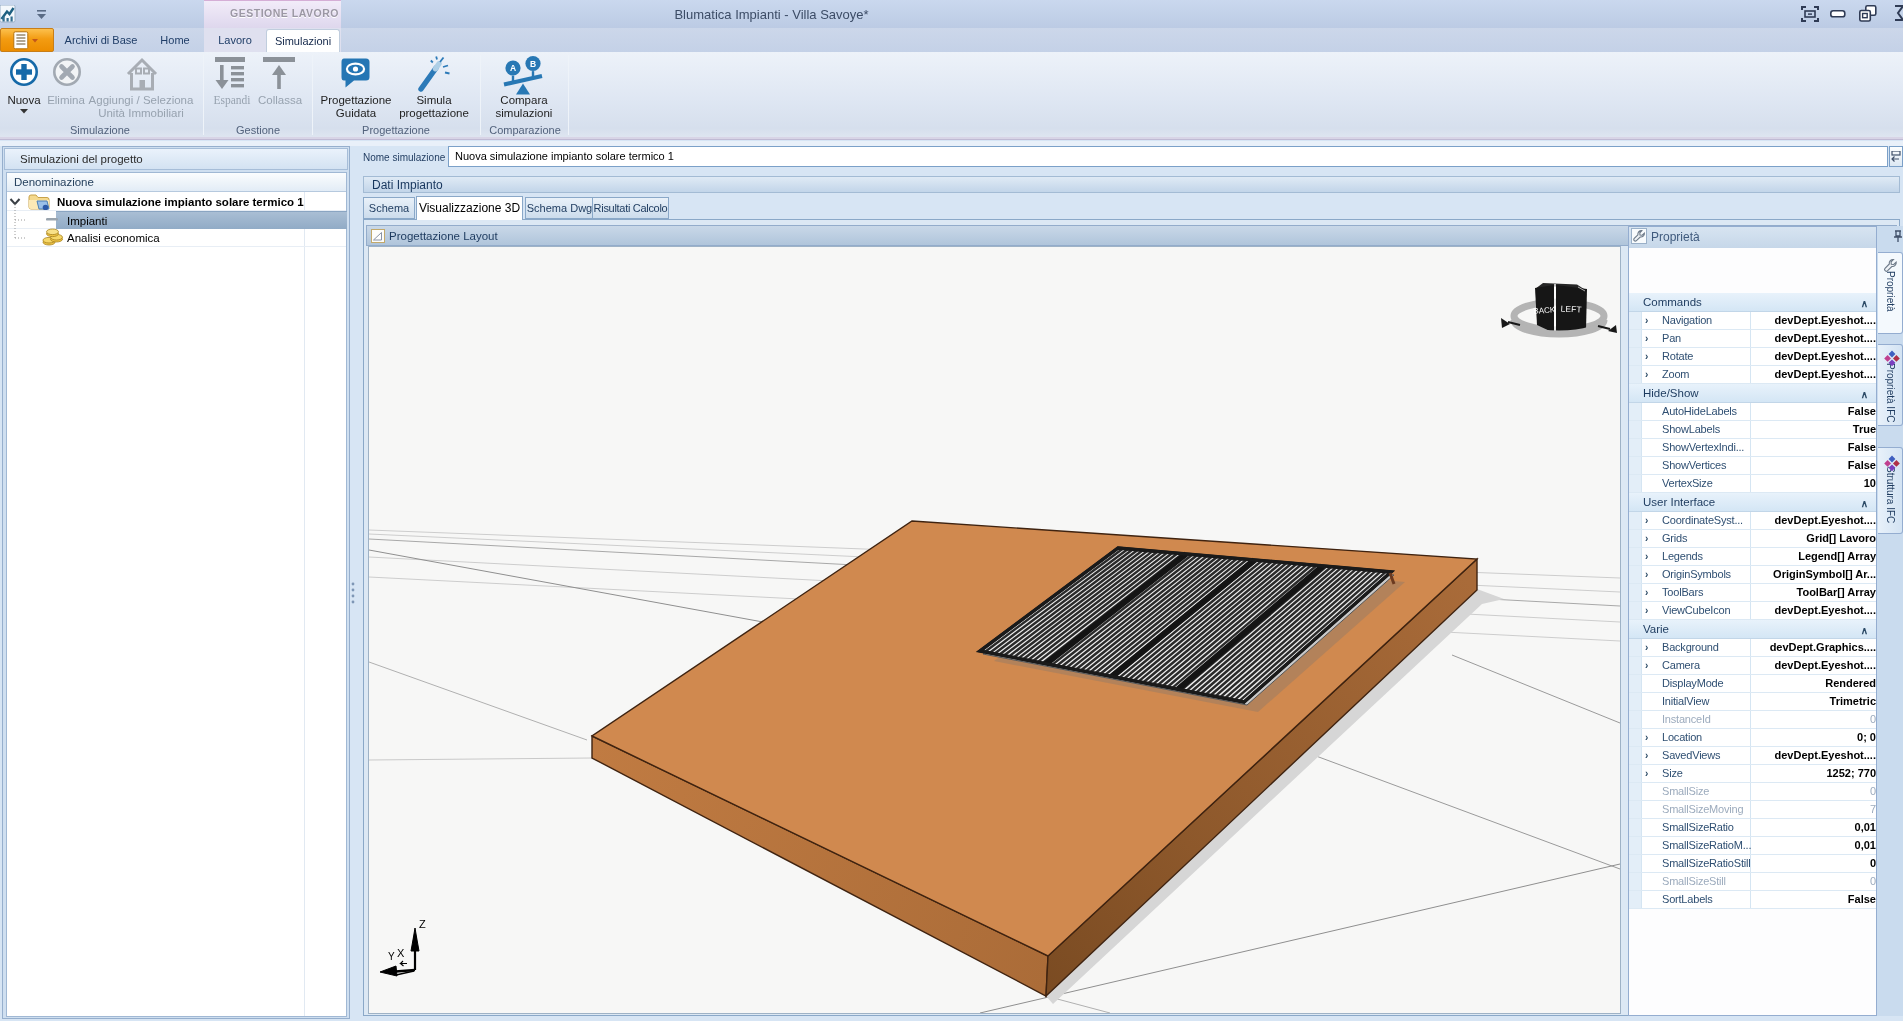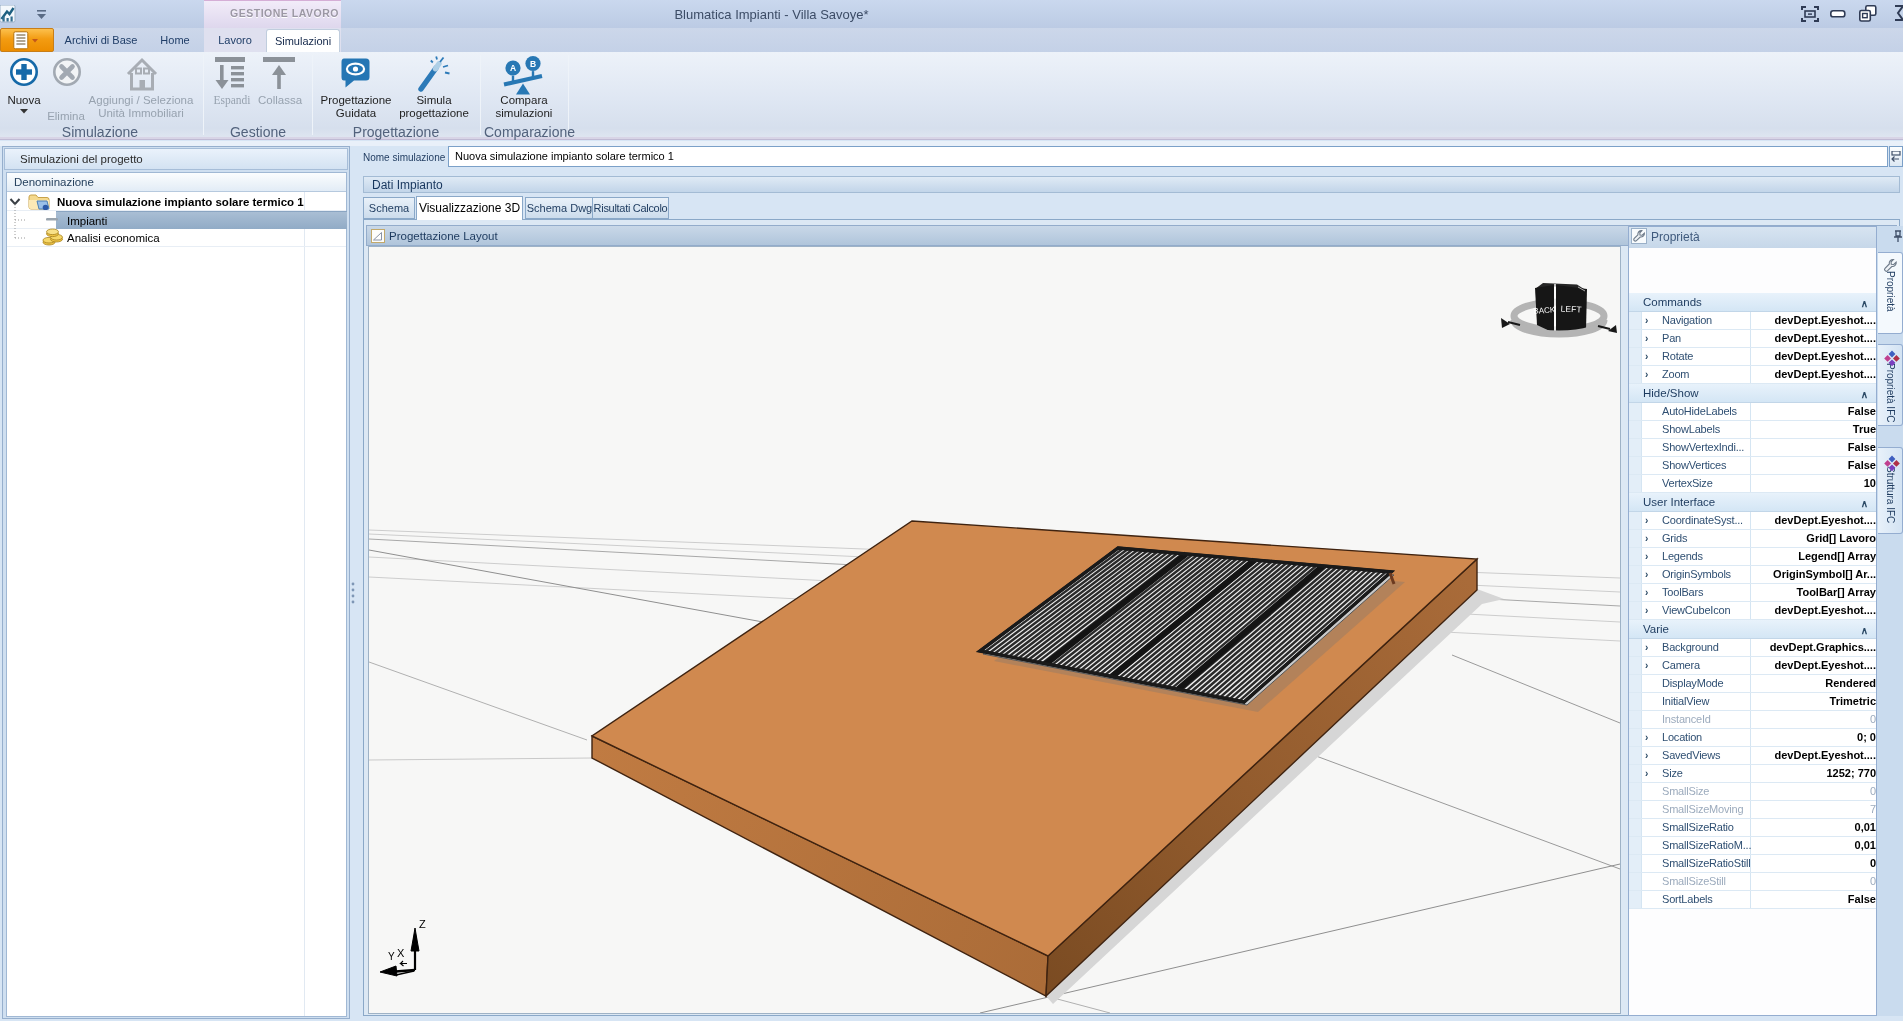--- a/index.html
+++ b/index.html
@@ -28,21 +28,21 @@
 #tab-active { left:266px; top:29px; width:74px; height:23px; background:#ffffff;
   border:1px solid #c0cddd; border-bottom:none; border-radius:3px 3px 0 0;
   font-size:11px; color:#14284a; text-align:center; line-height:22px; }
 
 
 #ribbon { left:0; top:52px; width:1903px; height:85px;
   background:linear-gradient(#edf2f9, #dfe7f3 55%, #d6dfed 90%, #dee5f0); }
 #ribbonedge { left:0; top:137px; width:1903px; height:3px; background:#d8d4e6; border-bottom:1px solid #c0bad4;}
 #ribbonlight { left:0; top:141px; width:1903px; height:5px; background:#e9f0f9; }
 .gsep { top:55px; height:80px; width:1px; background:#c3cfdf; border-right:1px solid #eef3f9; }
-.glabel { top:124px; height:14px; font-size:14px; color:#52627c; text-align:center; }
+.glabel { top:124px; height:14px; font-size:11px; color:#52627c; text-align:center; }
 .blabel { position:absolute; width:120px; text-align:center; font-size:11.5px; color:#1e1e1e; line-height:13px; }
 .blabel.dis { color:#97a2af; }
 
 
 #lpanel { left:2px; top:146px; width:348px; height:873px; background:#cfdff0; border:1px solid #96afcd; }
 #lpanel-hdr { left:4px; top:148px; width:344px; height:22px;
   background:linear-gradient(#eaf2fb,#d3e2f2); border:1px solid #a6bdd8;
   font-size:11.5px; color:#2a2a2a; line-height:20px; padding-left:15px; }
 #tree { left:6px; top:172px; width:341px; height:845px; background:#ffffff; border:1px solid #a0b8d4; }
 #tree-hdr { left:7px; top:173px; width:339px; height:19px;
@@ -121,21 +121,21 @@
 <div class="abs" id="ribbonlight"></div>
 <div class="abs gsep" style="left:203px;"></div>
 <div class="abs gsep" style="left:312px;"></div>
 <div class="abs gsep" style="left:480px;"></div>
 <div class="abs gsep" style="left:568px;"></div>
 <div class="abs glabel" style="left:10px;width:180px;">Simulazione</div>
 <div class="abs glabel" style="left:208px;width:100px;">Gestione</div>
 <div class="abs glabel" style="left:316px;width:160px;">Progettazione</div>
 <div class="abs glabel" style="left:484px;width:82px;">Comparazione</div>
 <div class="blabel" style="left:-36px;top:94px;">Nuova</div>
-<div class="blabel dis" style="left:6px;top:110px;">Elimina</div>
+<div class="blabel dis" style="left:6px;top:94px;">Elimina</div>
 <div class="blabel dis" style="left:81px;top:94px;">Aggiungi / Seleziona<br>Unità Immobiliari</div>
 <div class="blabel dis" style="left:172px;top:94px;font-family:Liberation Serif, serif;">Espandi</div>
 <div class="blabel dis" style="left:220px;top:94px;">Collassa</div>
 <div class="blabel" style="left:296px;top:94px;">Progettazione<br>Guidata</div>
 <div class="blabel" style="left:374px;top:94px;">Simula<br>progettazione</div>
 <div class="blabel" style="left:464px;top:94px;">Compara<br>simulazioni</div>
 
 <div class="abs" id="lpanel"></div>
 <div class="abs" id="lpanel-hdr">Simulazioni del progetto</div>
 <div class="abs" id="tree"></div>

